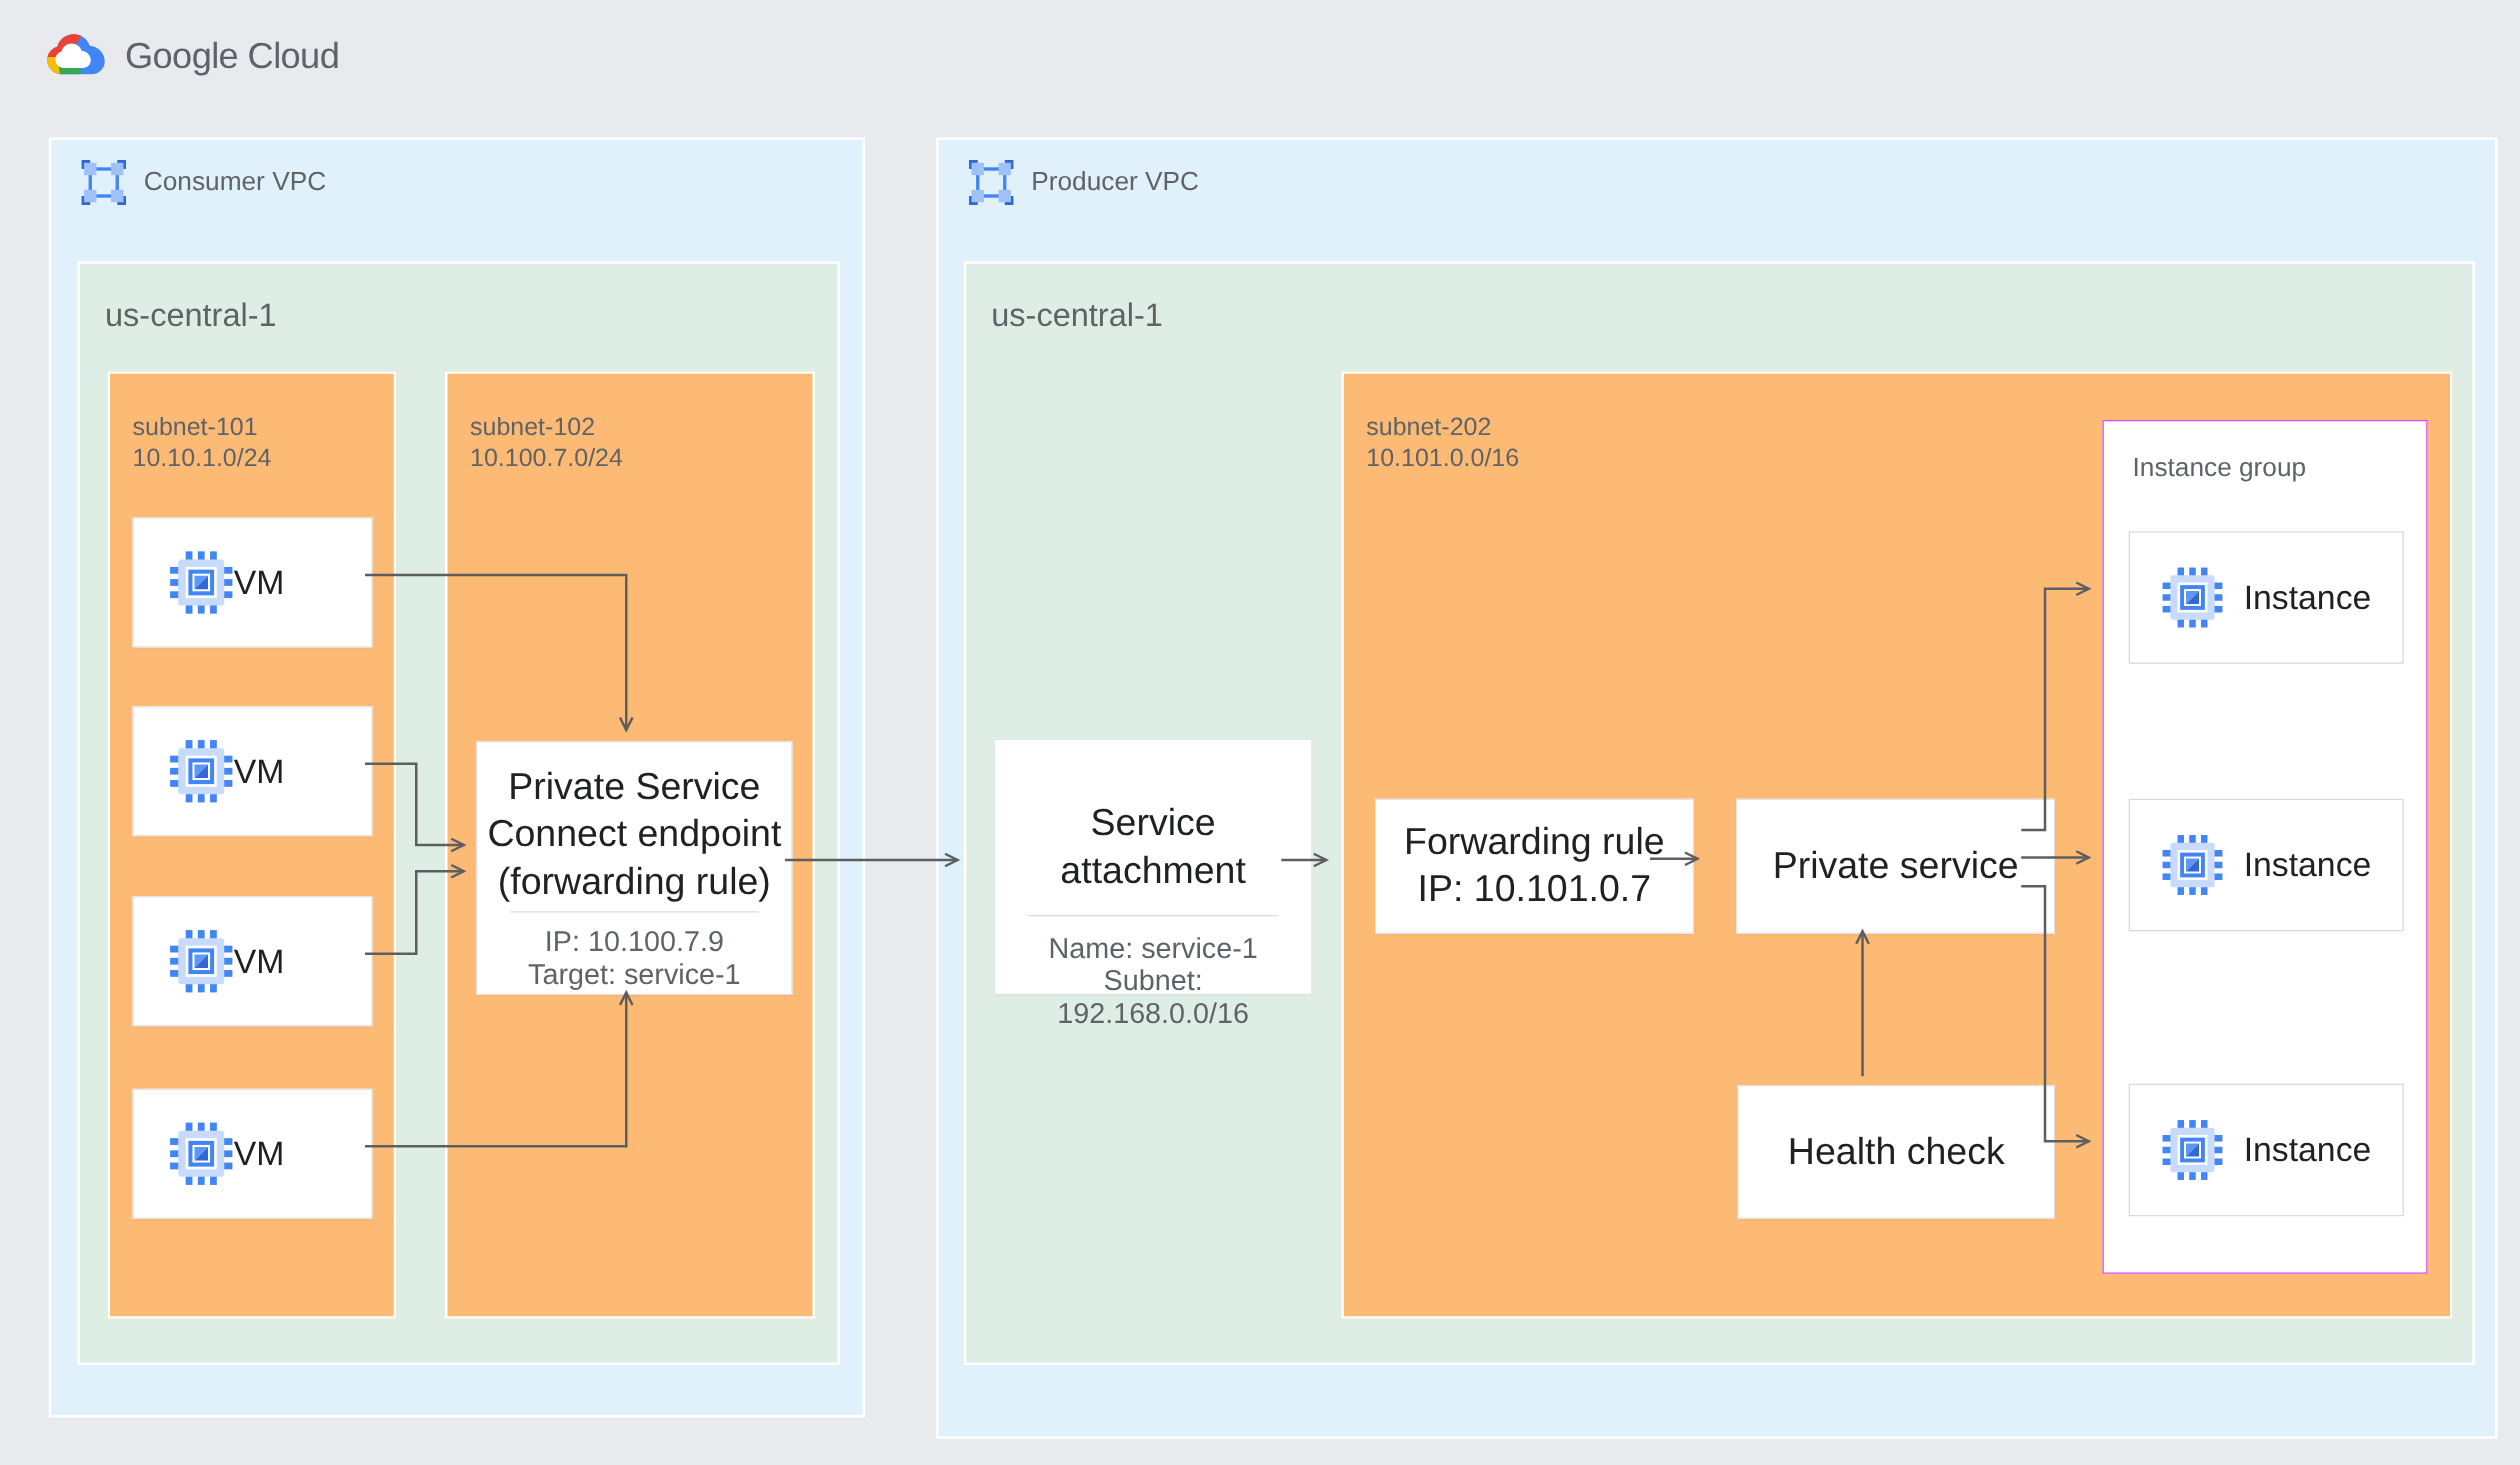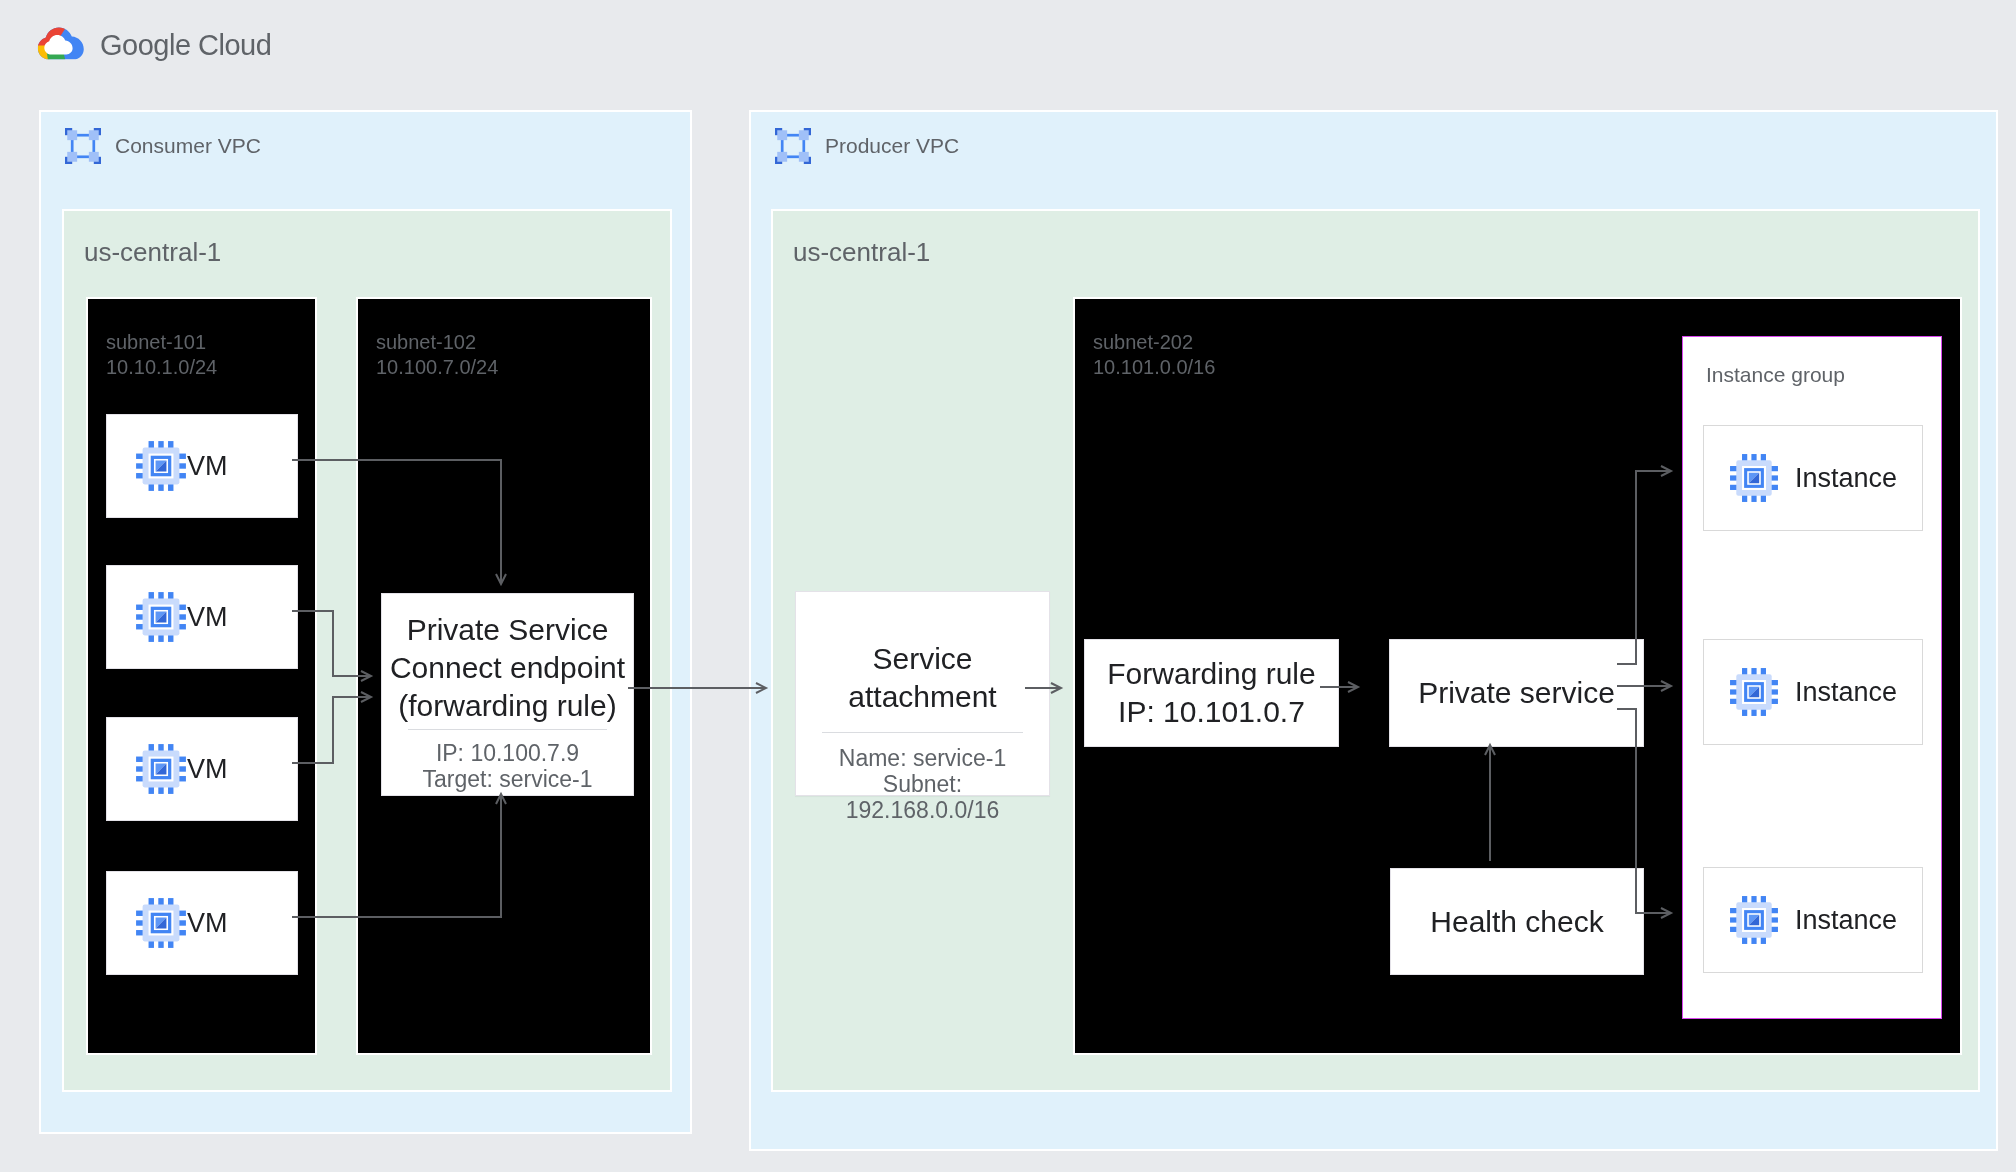--- a/index.html
+++ b/index.html
@@ -7,21 +7,21 @@
         font-family:"Liberation Sans", sans-serif;}
   
   .logo{position:absolute;left:36px;top:26px;display:flex;align-items:center;gap:14px;}
   .logo-text{font-size:29px;color:#5f6368;letter-spacing:-0.5px;}
   
   .vpc{position:absolute;background:#e0f1fb;border:2px solid #ffffff;box-sizing:border-box;}
   .vpc-header{position:absolute;left:24px;top:16px;display:flex;align-items:center;gap:14px;}
   .vpc-label{font-size:21px;color:#5f6368;}
   .region{position:absolute;background:#dfeee5;border:2px solid #ffffff;box-sizing:border-box;}
   .zone-label{position:absolute;left:20px;top:26px;font-size:26px;color:#5f6368;}
-  .subnet{position:absolute;background:#000000;border:2px solid #ffffff;box-sizing:border-box;}
+  .subnet{position:absolute;background:#fdba74;border:2px solid #ffffff;box-sizing:border-box;}
   .subnet-label{position:absolute;left:18px;top:31px;font-size:20px;line-height:25px;color:#5f6368;}
   
   .node{position:absolute;background:#ffffff;border:1px solid #e4e2e8;box-sizing:border-box;
         box-shadow:0 1px 1px rgba(0,0,0,0.04);}
   .vm-node{display:flex;align-items:center;padding-left:28px;}
   .vm-label{font-size:27px;color:#202124;}
   .node-title{font-size:30px;line-height:38px;color:#202124;text-align:center;}
   .node-sub{font-size:23px;line-height:26px;color:#5f6368;text-align:center;}
   .divider{height:1px;background:#dadce0;margin:4px 26px 10px 26px;}
   .center-node{display:flex;align-items:center;justify-content:center;flex-direction:column;}
@@ -177,21 +177,21 @@
           <div>192.168.0.0/16</div>
         </div>
       </div>
 
       <div class="subnet" style="left:300px;top:86px;width:889px;height:758px;">
         <div class="subnet-label">
           <div>subnet-202</div>
           <div>10.101.0.0/16</div>
         </div>
 
-        <div class="node center-node" style="left:9px;top:340px;width:255px;height:108px;">
+        <div class="node center-node" style="left:25px;top:340px;width:255px;height:108px;">
           <div class="node-title">
             <div>Forwarding rule</div>
             <div>IP: 10.101.0.7</div>
           </div>
         </div>
 
         <div class="node center-node" style="left:314px;top:340px;width:255px;height:108px;">
           <div class="node-title">Private service</div>
         </div>
 

